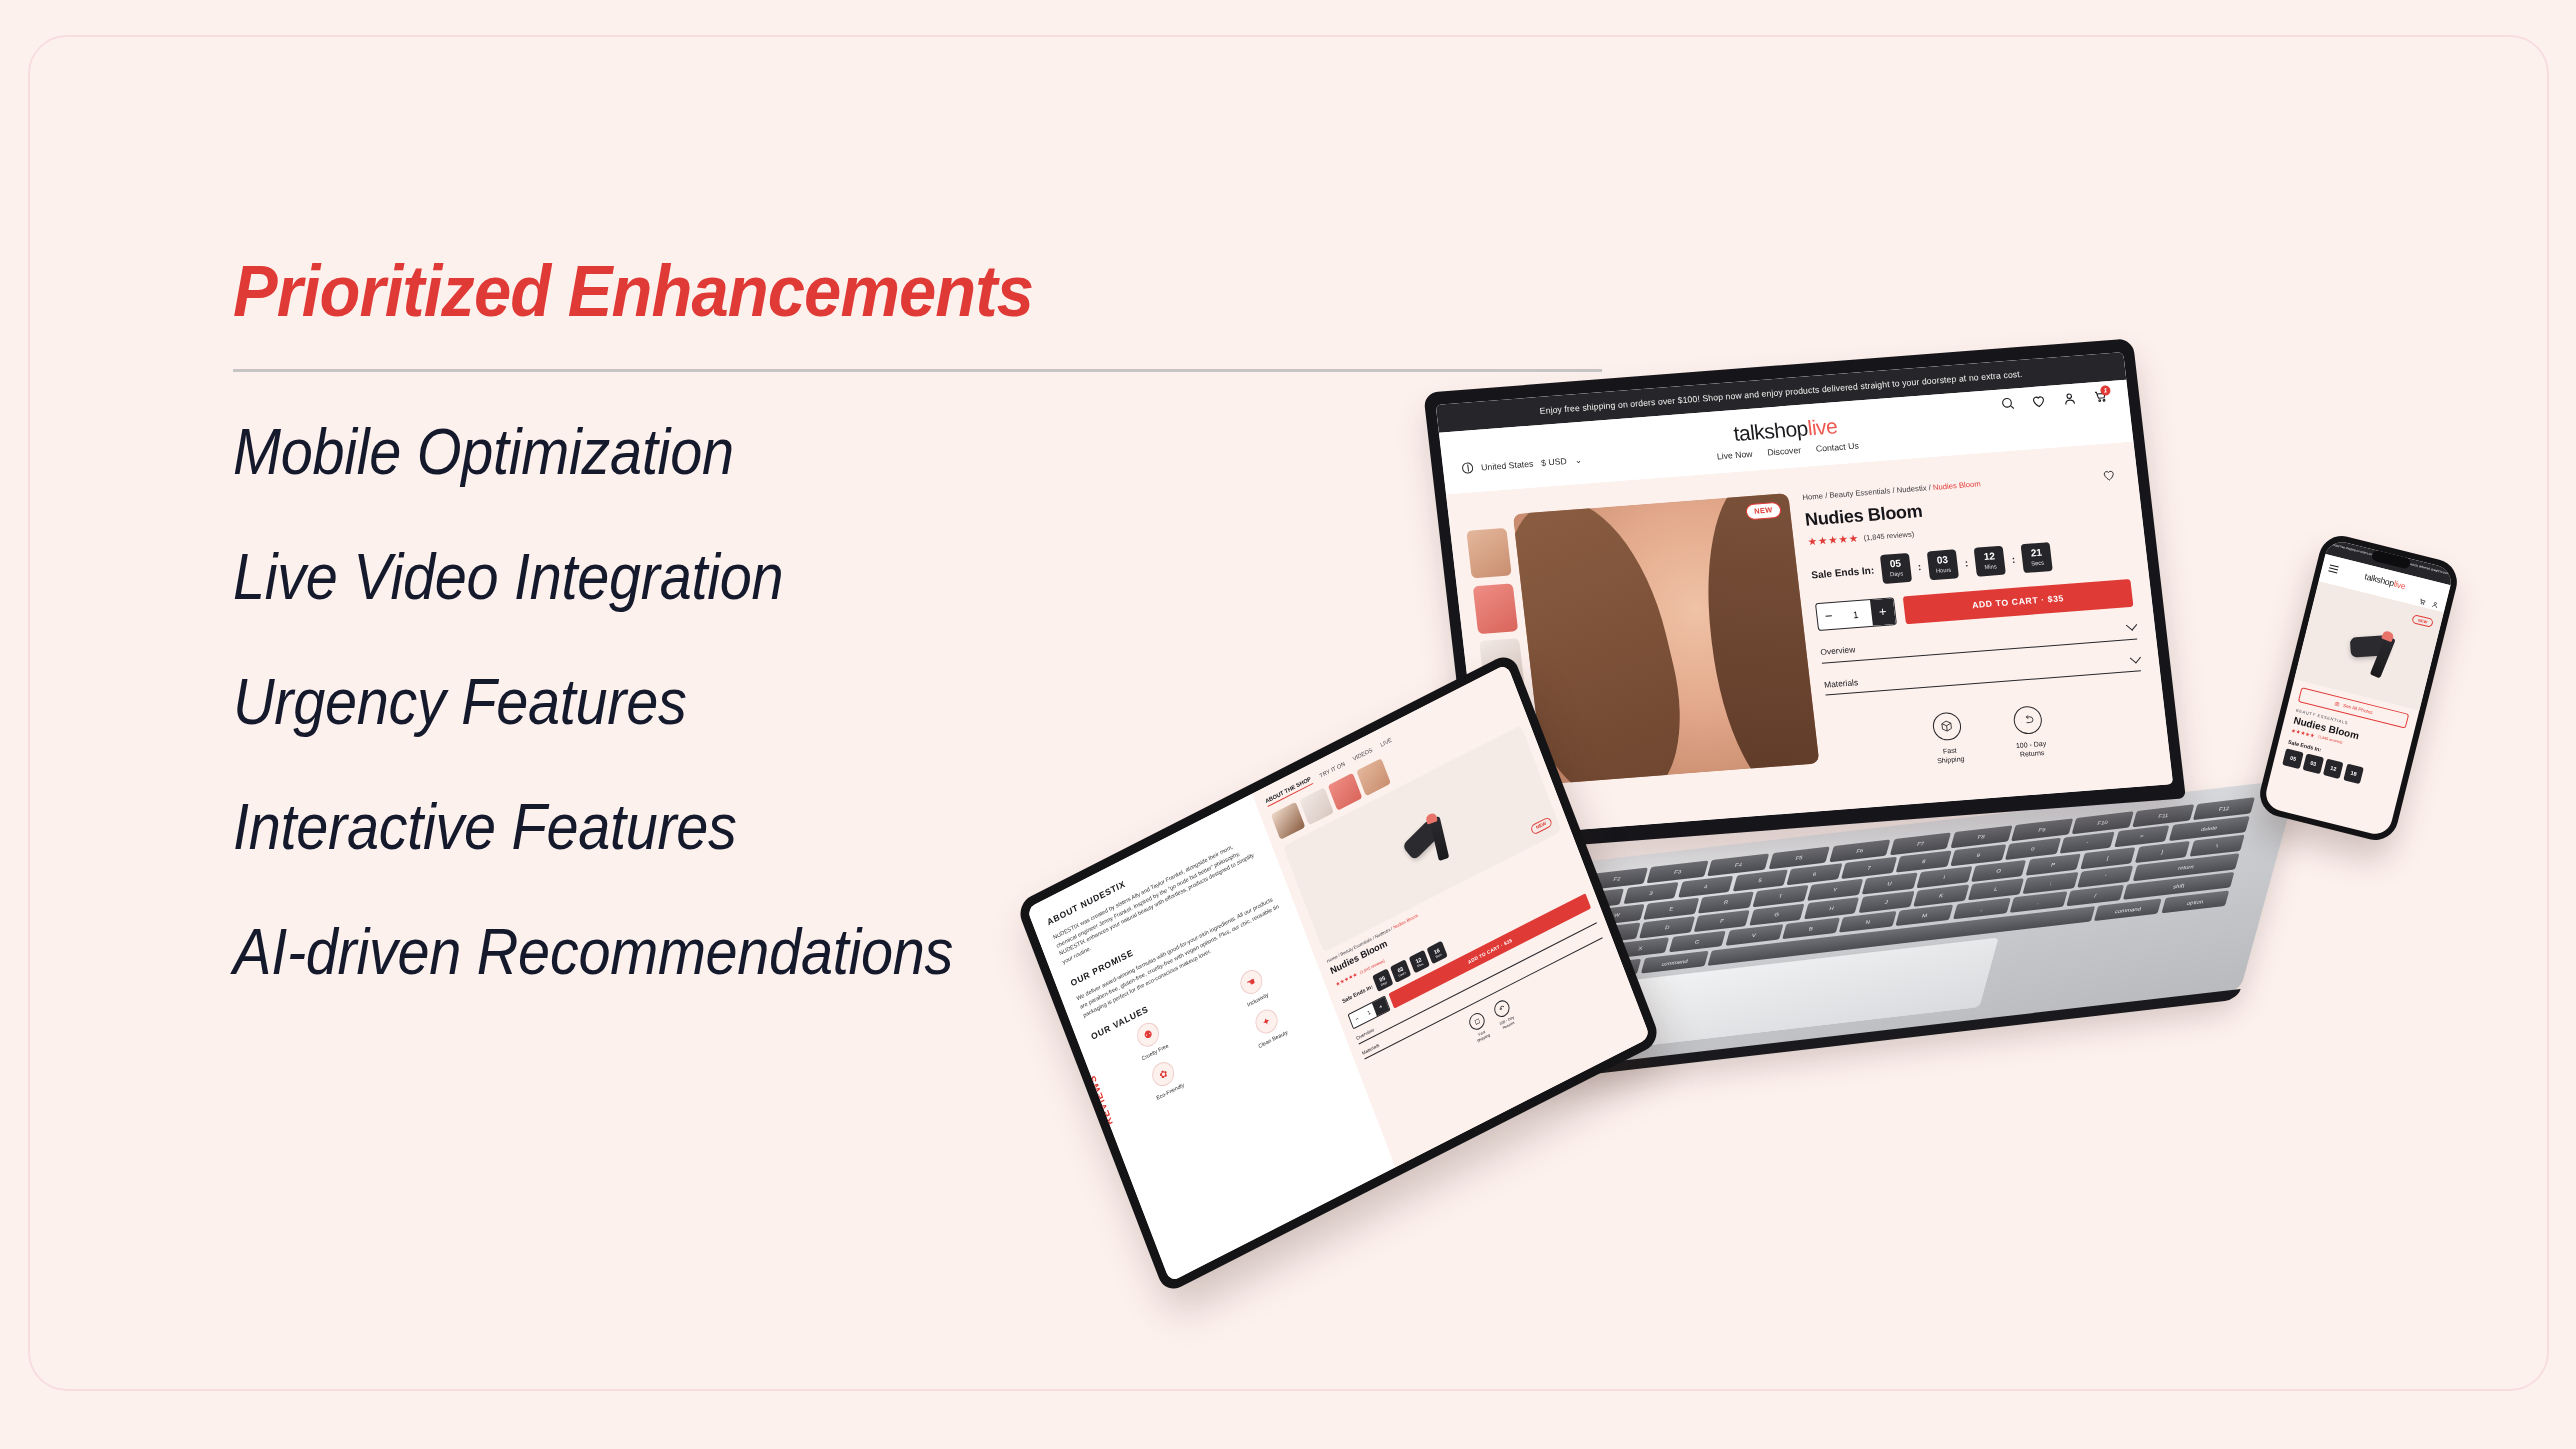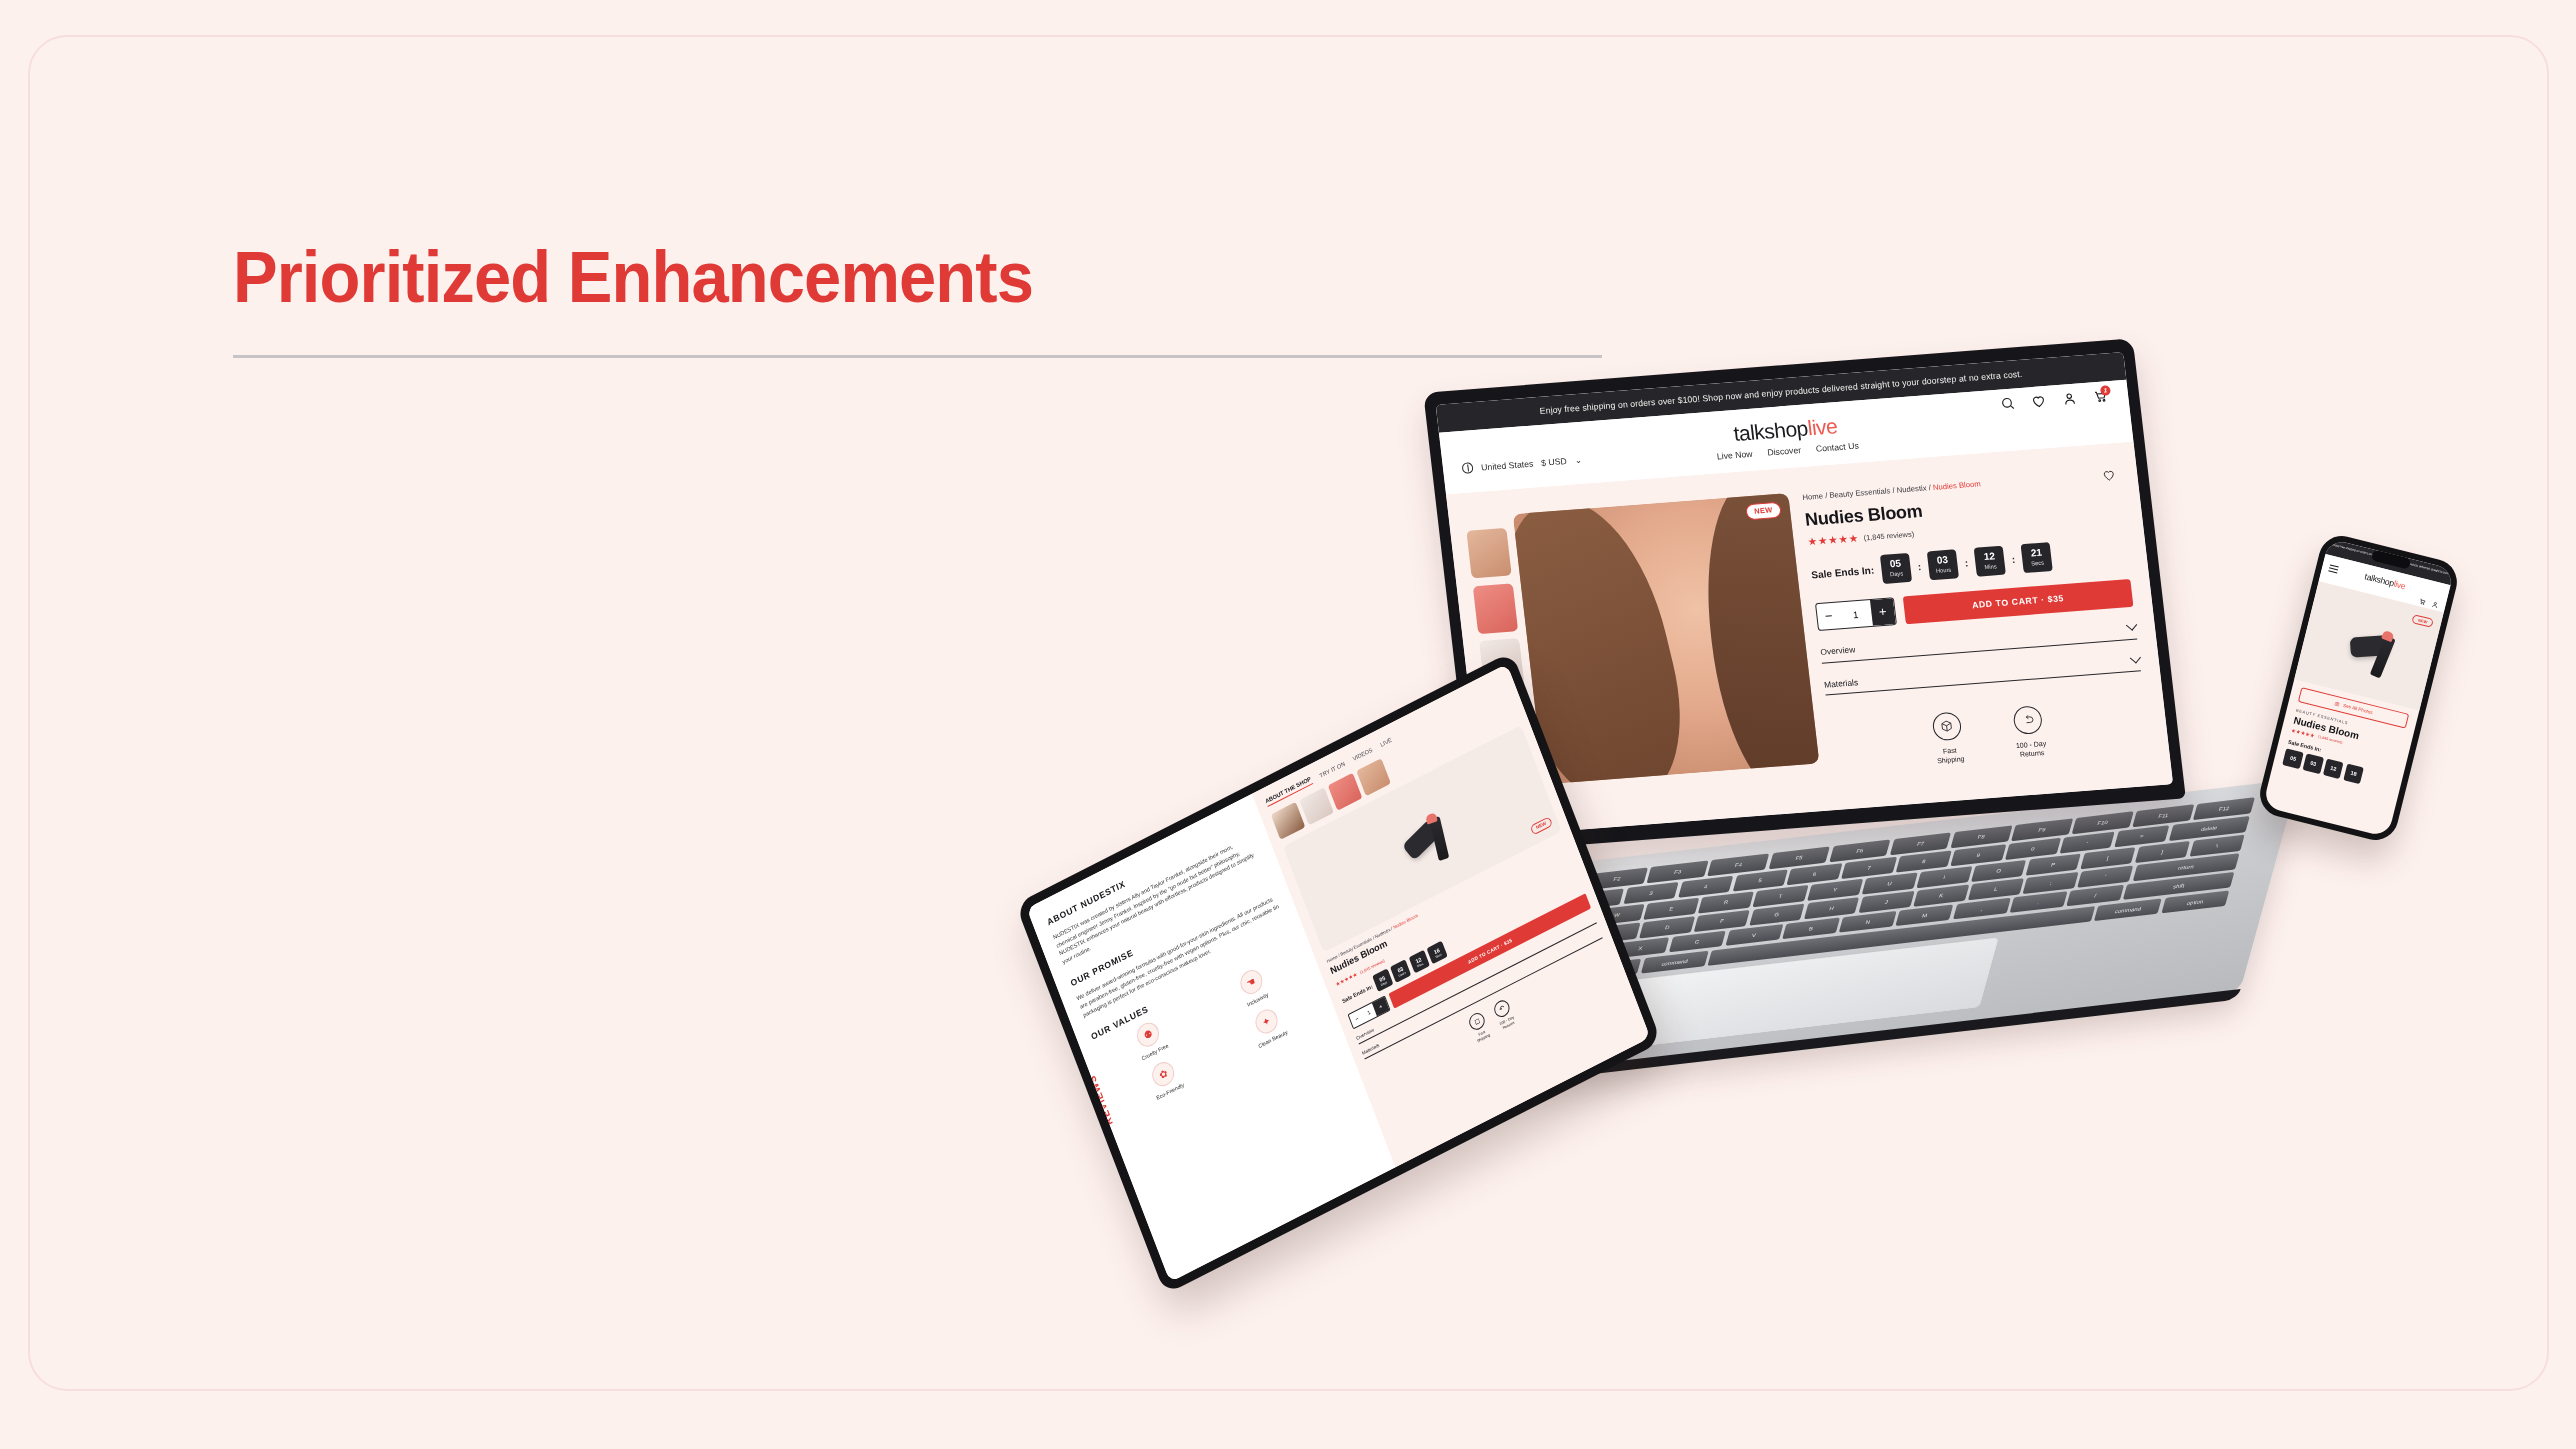--- a/index.html
+++ b/index.html
@@ -14,21 +14,21 @@
 
   
   .frame-border {
     position: absolute; left: 28px; top: 35px;
     width: 2521px; height: 1356px;
     border: 2.7px solid #F8DDDF; border-radius: 39px;
     pointer-events: none;
   }
 
   
-  .left-col { position: absolute; left: 233px; top: 241px; width: 1382px; }
+  .left-col { position: absolute; left: 233px; top: 255px; width: 1382px; font-style: italic; }
   .headline {
     font-family: "Liberation Sans Narrow", "Liberation Sans", sans-serif;
     font-weight: 700; font-size: 72px; letter-spacing: -1px;
     color: #E03A36; line-height: 1.0;
     transform: scaleX(0.93); transform-origin: left center;
   }
   .headline-rule {
     margin-top: 42px; width: 1369px; height: 2.7px;
     background: #C6C4C4;
   }
@@ -309,20 +309,27 @@
 </head>
 <body>
 
 <div id="stage">
 
   <div class="frame-border"></div>
 
   <div class="left-col">
     <div class="headline">Prioritized Enhancements</div>
     <div class="headline-rule"></div>
+    <div class="enh-list">
+      <div class="enh-item">Mobile Optimization</div>
+      <div class="enh-item">Live Video Integration</div>
+      <div class="enh-item">Urgency Features</div>
+      <div class="enh-item">Interactive Features</div>
+      <div class="enh-item">AI-driven Recommendations</div>
+    </div>
   </div>
 
   <div class="cluster">
 
     <div class="laptop">
 
       <div class="base">
         <div class="kb">
           <div class="krow">
             <div class="key">esc</div>

